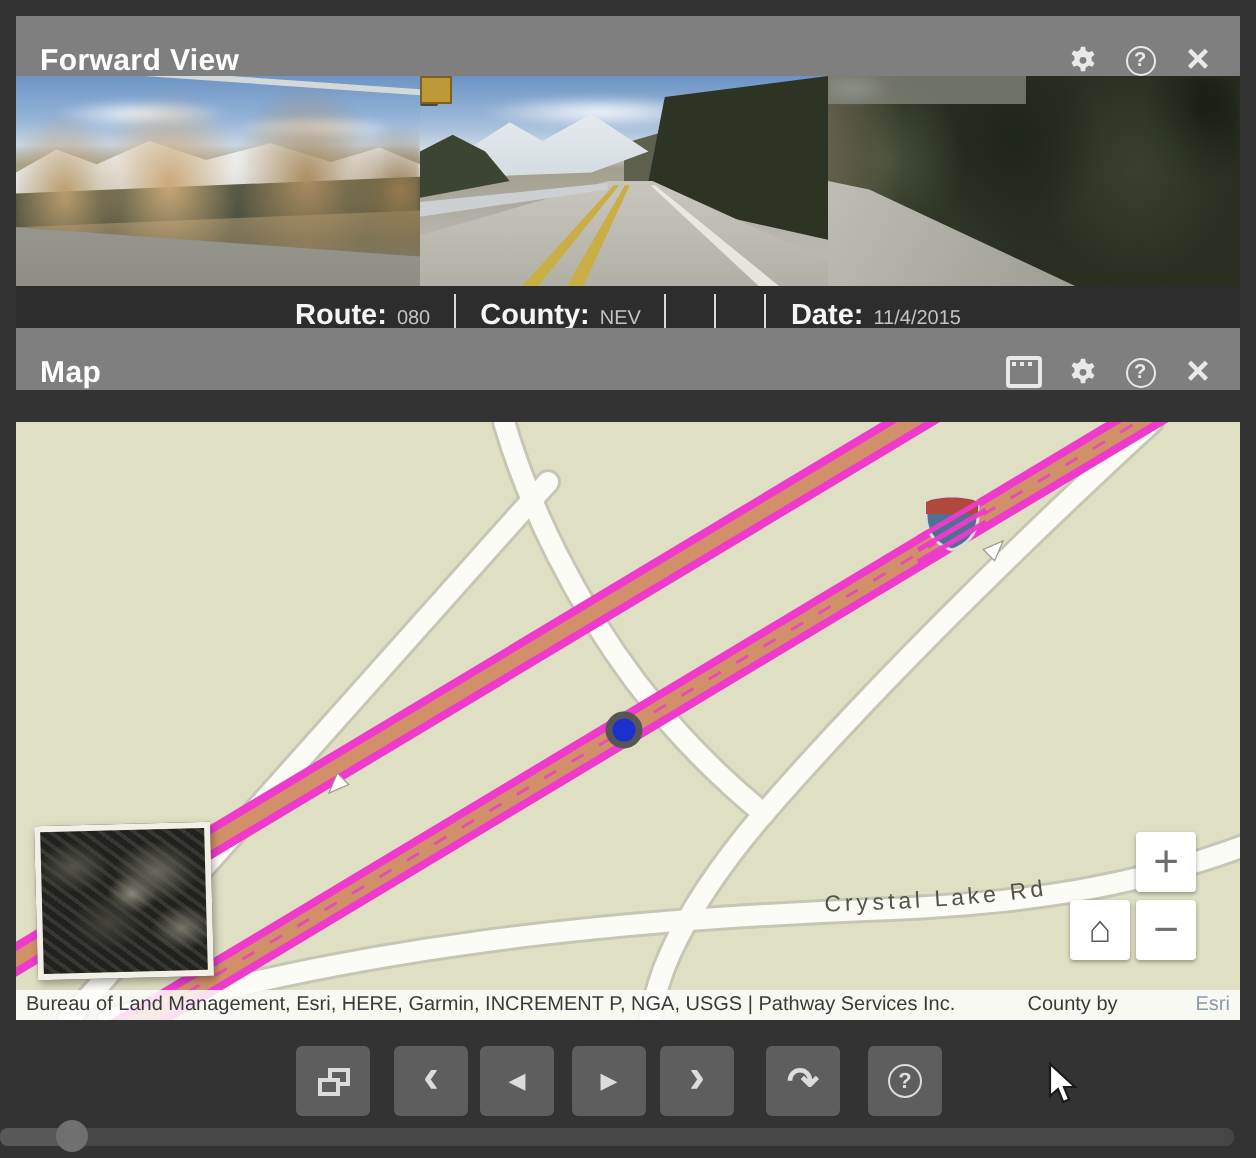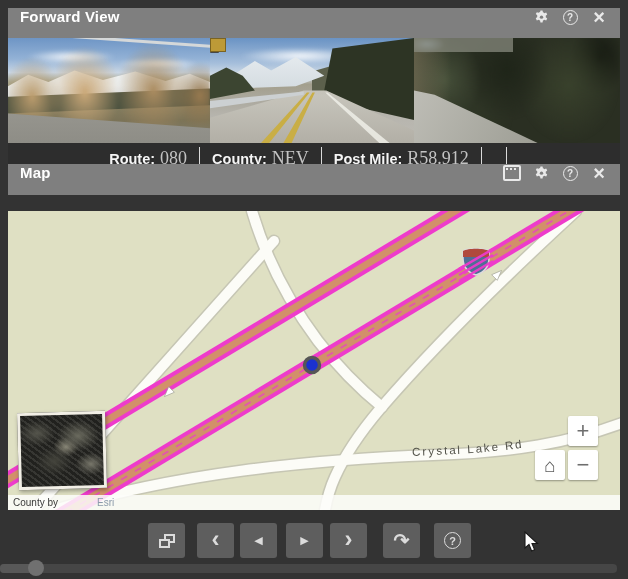--- a/index.html
+++ b/index.html
@@ -1,20 +1,20 @@
 <!DOCTYPE html>
 <html><head>
 <meta charset="utf-8">
 <style>
   html,body{margin:0;padding:0;background:#222;}
   .stage{position:relative;width:628px;height:579px;background:#333333;overflow:hidden;
          font-family:"Liberation Sans",sans-serif;-webkit-font-smoothing:antialiased;}
   
   .panel-header{position:absolute;left:8px;width:612px;height:31px;background:#7f7f7f;
-                display:flex;align-items:flex-start;box-sizing:border-box;padding:0 12px;}
+                display:flex;align-items:flex-end;box-sizing:border-box;padding:0 12px;}
   .panel-title{color:#ffffff;font-size:15px;font-weight:600;letter-spacing:.2px;}
   .hdr-icons{margin-left:auto;display:flex;align-items:center;gap:11px;}
   .hdr-btn{display:flex;align-items:center;justify-content:center;width:18px;height:18px;cursor:pointer;}
   .help-ring{width:15px;height:15px;border:1.6px solid #e9e9e9;border-radius:50%;
              display:flex;align-items:center;justify-content:center;
              font-size:10px;font-weight:700;color:#e9e9e9;box-sizing:border-box;}
   .close-x{color:#e9e9e9;font-size:20px;font-weight:700;line-height:16px;}
   .ic-window{width:14px;height:12px;border:2px solid #e9e9e9;border-radius:2px;position:relative;box-sizing:content-box;}
   .ic-window::before{content:"";position:absolute;left:1px;top:1px;width:2px;height:2px;background:#e9e9e9;
                      box-shadow:4px 0 #e9e9e9,8px 0 #e9e9e9;}
@@ -57,21 +57,21 @@
       radial-gradient(42px 52px at 90% 18%,#141810,rgba(20,24,16,0) 70%),
       radial-gradient(52px 62px at 30% 72%,#2f3626,rgba(47,54,38,0) 70%);filter:blur(1px);}
   .r-sun{background:linear-gradient(90deg,rgba(165,152,120,.45),rgba(165,152,120,0) 18%);}
   .r-road{clip-path:polygon(0 50%,10% 54%,60% 100%,0 100%);background:linear-gradient(120deg,#c4c3bc,#8c8d83);}
   .r-road2{position:absolute;right:0;bottom:0;width:48%;height:13%;background:rgba(135,138,126,.75);}
   
   .info-bar{position:absolute;left:8px;top:143px;width:612px;height:30px;background:#2d2d2d;
             display:flex;align-items:center;justify-content:center;}
   .info-field{display:flex;align-items:baseline;gap:5px;white-space:nowrap;}
   .info-label{color:#f5f5f5;font-weight:700;font-size:14.5px;}
-  .info-value{color:#c3c3c3;font-size:18px;font-family:Liberation Serif, serif;}
+  .info-value{color:#c3c3c3;font-size:10px;}
   .info-sep{width:1px;height:22px;background:#dadada;margin:0 12px;}
   
   .map-body{position:absolute;left:8px;top:211px;width:612px;height:299px;background:#dfe0c3;overflow:hidden;}
   .map-body svg{position:absolute;inset:0;display:block;}
   .inset{position:absolute;left:10px;top:201px;width:82px;height:71px;border:3px solid #f2efe6;
          transform:rotate(-1.5deg);box-shadow:1px 2px 4px rgba(0,0,0,.35);
          background:#2c2c28;overflow:hidden;}
   .inset>div{position:absolute;inset:0;background:
       radial-gradient(26px 18px at 20% 25%,#55554c,rgba(85,85,76,0) 70%),
       radial-gradient(30px 22px at 70% 30%,#6a6a5e,rgba(106,106,94,0) 70%),
@@ -168,26 +168,26 @@
     <span class="info-field">
       <span class="info-label">Route:</span>
       <span class="info-value">080</span>
     </span>
     <span class="info-sep"></span>
     <span class="info-field">
       <span class="info-label">County:</span>
       <span class="info-value">NEV</span>
     </span>
     <span class="info-sep"></span>
-    <span class="info-field">
-      <span class="info-label">Post Mile:</span>
-      <span class="info-value">R58.912</span>
-    </span>
     <span class="info-sep"></span>
     <span class="info-sep"></span>
+    <span class="info-field">
+      <span class="info-label">Date:</span>
+      <span class="info-value">11/4/2015</span>
+    </span>
   </div>
 
   <div class="panel-header" style="top:164px;">
     <span class="panel-title">Map</span>
     <span class="hdr-icons">
       <span class="hdr-btn">
         <span class="ic-window"></span>
       </span>
       <span class="hdr-btn">
         <svg width="17" height="17" viewBox="0 0 24 24">
@@ -264,20 +264,21 @@
       <span>+</span>
     </div>
     <div class="map-btn" id="zoom-out">
       <span>−</span>
     </div>
     <div class="map-btn" id="home-btn">
       <span>⌂</span>
     </div>
 
     <div class="attribution">
+      <span>Bureau of Land Management, Esri, HERE, Garmin, INCREMENT P, NGA, USGS | Pathway Services Inc.</span>
       <span class="powered">
         <span>County by</span><span class="esri-brand">Esri</span>
       </span>
     </div>
   </div>
 
   <div class="toolbar-btn" style="left:148px;">
     <span class="ic-restore">
         <i class="back"></i>
         <i class="front"></i>

